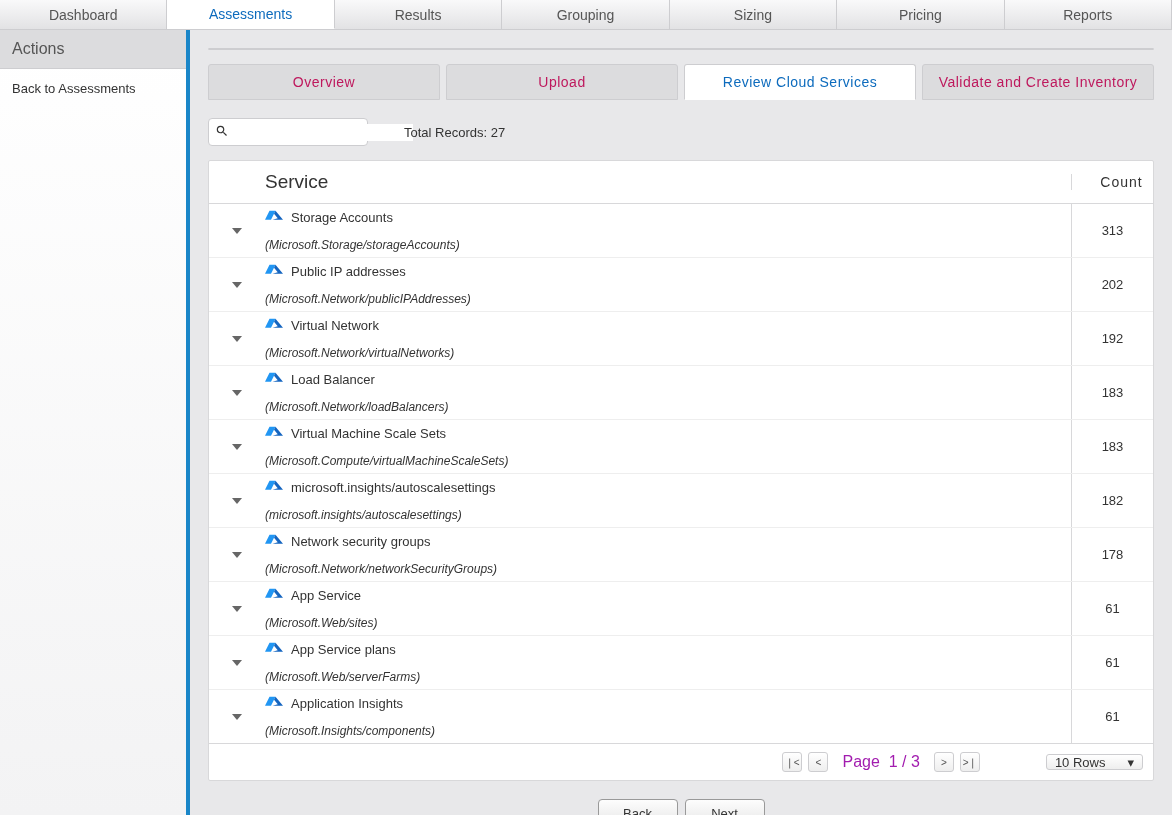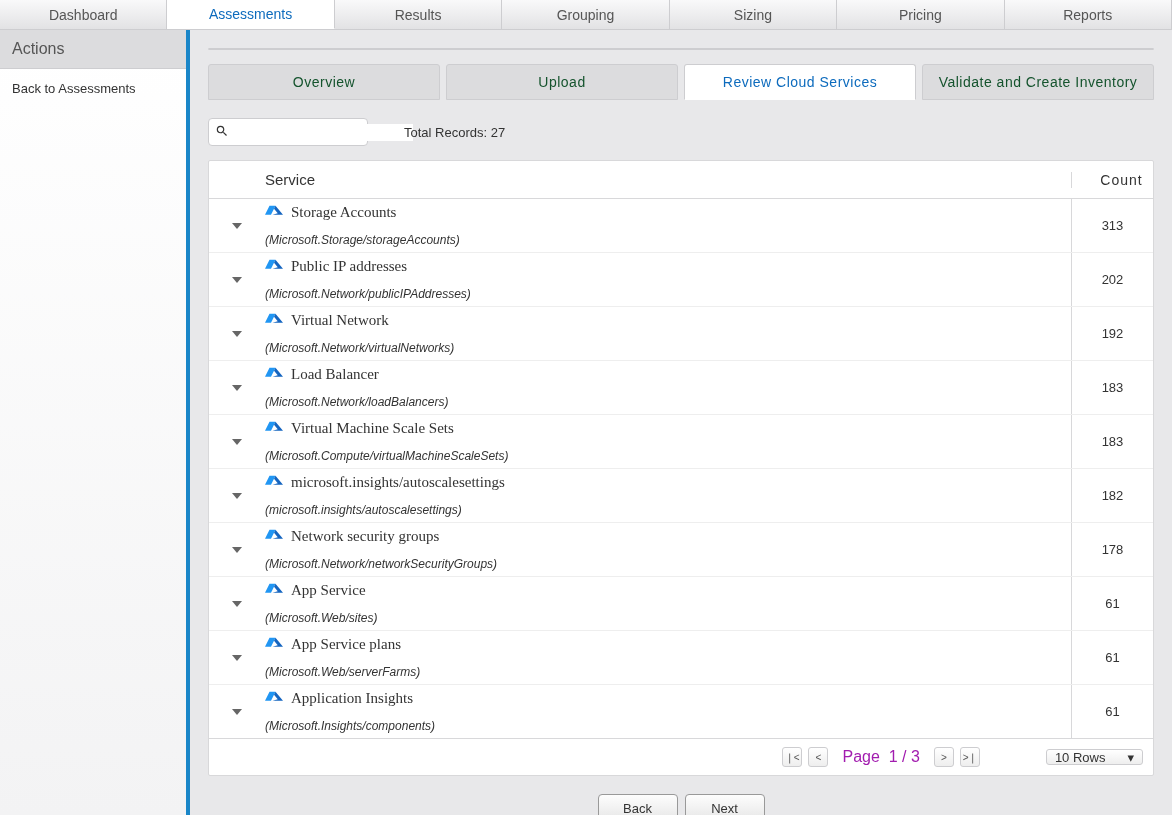--- a/index.html
+++ b/index.html
@@ -93,21 +93,21 @@
   }
   .subtabs .stab{
     flex:1;
     height:36px;
     display:flex;align-items:center;justify-content:center;
     background:var(--grey-head);
     border:1px solid var(--border);
     border-radius:3px 3px 0 0;
     font-size:14px;
     letter-spacing:0.5px;
-    color:#14532d;
+    color:#be185d;
     cursor:pointer;
   }
   .subtabs .stab.active{
     background:var(--white);
     color:var(--blue);
     border-bottom-color:var(--white);
   }
   .toolbar{
     display:flex;align-items:center;gap:36px;
     margin-bottom:14px;
@@ -131,39 +131,39 @@
     border:1px solid var(--border2);
     flex:0 0 auto;
     border-radius:2px;
   }
   .thead{
     display:flex;align-items:center;
     padding:10px 0;
     border-bottom:1px solid var(--border2);
   }
   .col-exp{width:56px;}
-  .col-svc{flex:1;font-size:15px;padding-left:0;}
+  .col-svc{flex:1;font-size:19px;padding-left:0;}
   .col-cnt{width:82px;text-align:center;font-size:14px;border-left:1px solid var(--border2);letter-spacing:1px;padding-left:18px;}
   .row{
     display:flex;align-items:stretch;
     border-bottom:1px solid #eee;
   }
   .row:last-child{border-bottom:none;}
   .cell-exp{
     width:56px;display:flex;align-items:center;justify-content:center;
     cursor:pointer;
   }
   .cell-exp svg{width:10px;height:10px;fill:#666;}
   .cell-svc{
     flex:1;
     display:flex;flex-direction:column;justify-content:center;
     padding:5px 0;
   }
   .svc-top{display:flex;align-items:center;gap:8px;}
-  .svc-top .svcname{font-size:15px;font-family:Liberation Serif, serif;}
+  .svc-top .svcname{font-size:13px;}
   .svc-sub{font-size:12px;font-style:italic;color:#333;margin-top:12px;}
   .cell-cnt{
     width:82px;border-left:1px solid var(--border2);
     display:flex;align-items:center;justify-content:center;
     font-size:13px;
   }
   .azure-icon{width:18px;height:14px;}
   .pager{
     display:flex;justify-content:flex-end;align-items:center;
     padding:8px 10px;

